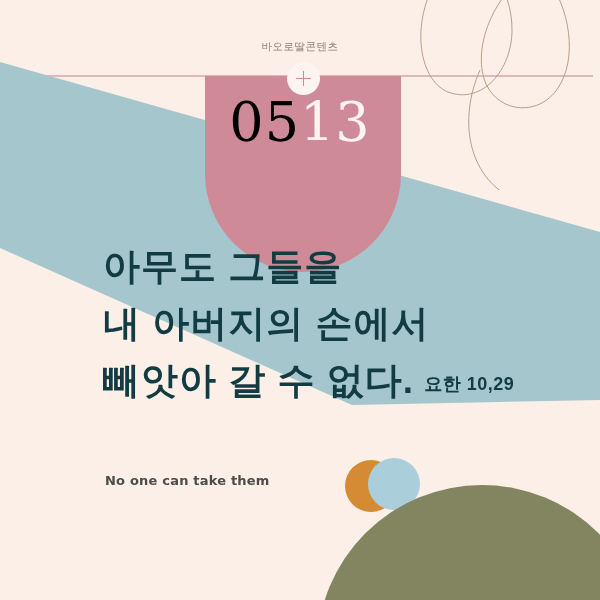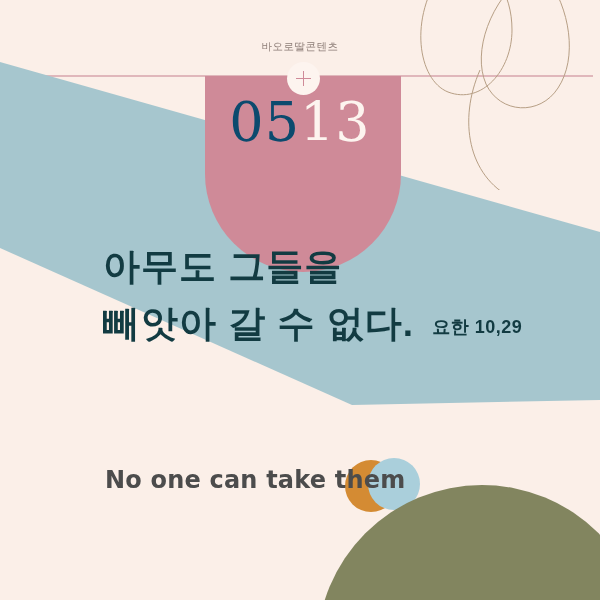--- a/index.html
+++ b/index.html
@@ -105,21 +105,21 @@
     top: 96px;
     left: 0;
     width: 600px;
     text-align: center;
     font-family: "DejaVu Serif", "Liberation Serif", serif;
     font-size: 54px;
     font-weight: 400;
     letter-spacing: 1px;
     line-height: 1;
   }
-  #date-number .dark { color: #0c4a6e; }
+  #date-number .dark { color: #000000; }
   #date-number .light { color: #fdf4ef; text-align: right; }
 
   #verse-ko {
     position: absolute;
     left: 103px;
     top: 238px;
     width: 480px;
   }
   .ko-line {
     font-family: Liberation Sans, sans-serif;
@@ -127,33 +127,33 @@
     font-weight: 700;
     color: #123b42;
     line-height: 57px;
     letter-spacing: 1px;
     white-space: nowrap;
   }
   .ko-line .ref {
     font-size: 18px;
     font-weight: 700;
     letter-spacing: 0.5px;
-    margin-left: 18px;
+    margin-left: 10px;
     vertical-align: 3px;
   }
 
   #verse-en {
     position: absolute;
     left: 105px;
     top: 466px;
     width: 460px;
   }
   .en-line {
     font-family: "DejaVu Sans", "Liberation Sans", sans-serif;
-    font-size: 24px;
+    font-size: 13px;
     font-weight: 700;
     color: #4c4c4c;
     line-height: 29px;
     letter-spacing: 0.2px;
     white-space: nowrap;
   }
 </style>
 </head>
 <body>
 
@@ -179,20 +179,21 @@
   </div>
 
   <div id="brand">바오로딸콘텐츠</div>
 
   <div id="date-number">
     <span class="dark">05</span><span class="light">13</span>
   </div>
 
   <div id="verse-ko">
     <div class="ko-line">아무도 그들을</div>
+    <div class="ko-line">내 아버지의 손에서</div>
     <div class="ko-line"><span>빼앗아 갈 수 없다.</span><span class="ref">요한 10,29</span></div>
   </div>
 
   <div id="orange-circle"></div>
   <div id="blue-circle"></div>
   <div id="olive-circle"></div>
 
   <div id="verse-en">
     <div class="en-line">No one can take them</div>
   </div>

